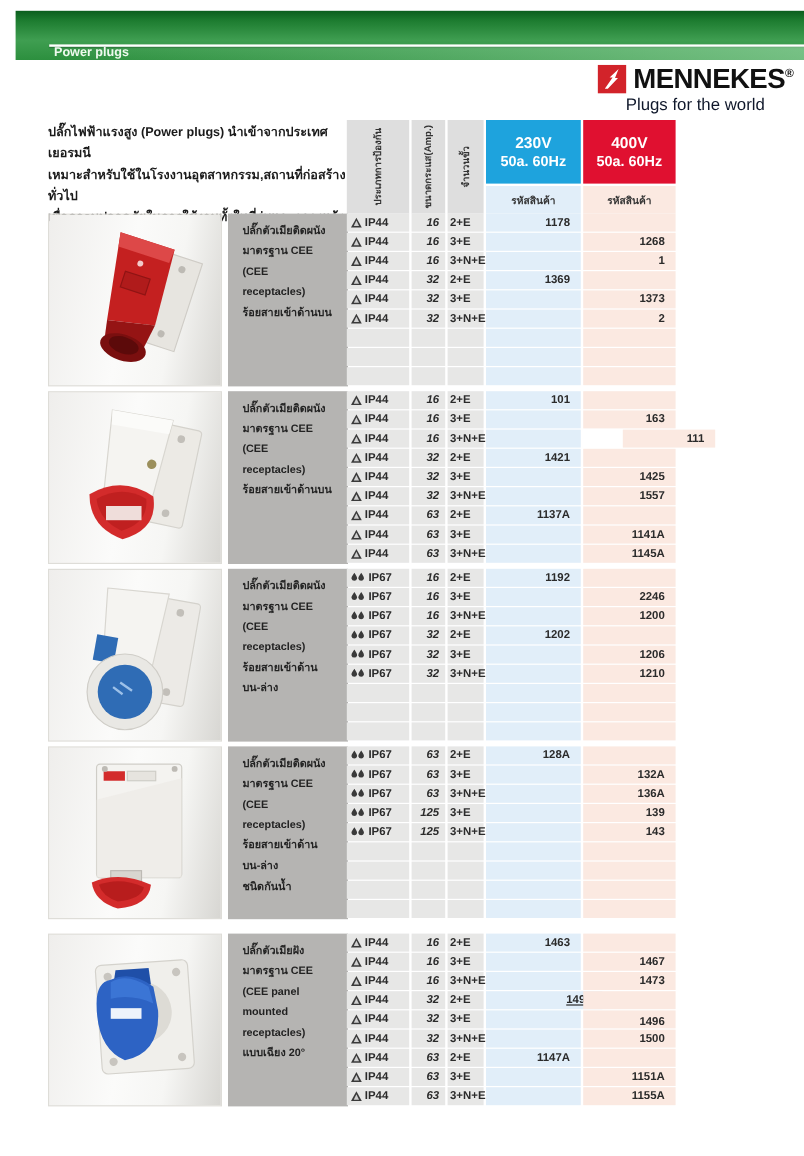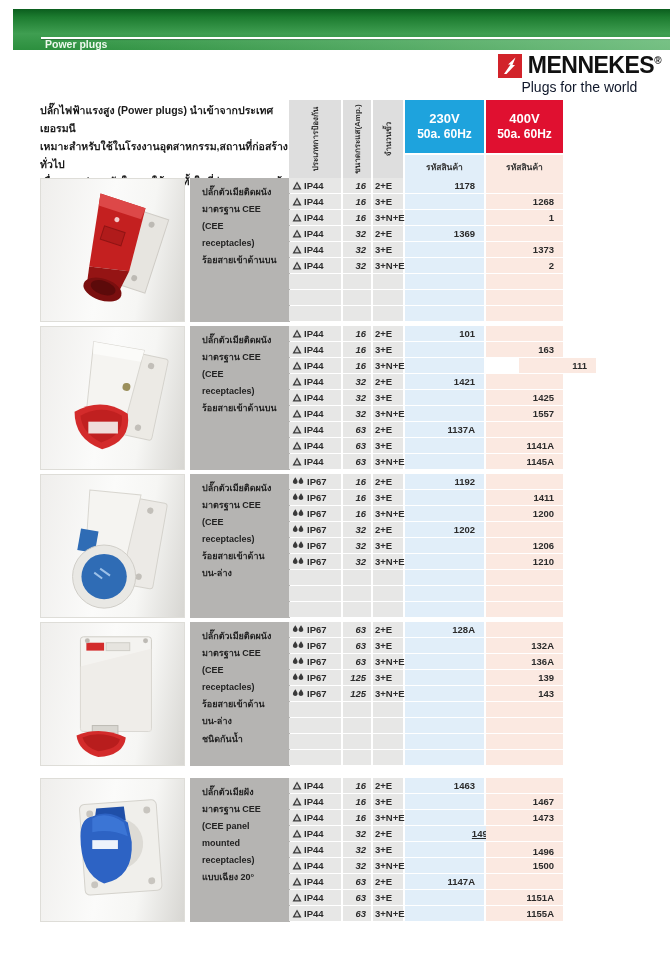--- a/index.html
+++ b/index.html
@@ -523,21 +523,21 @@
         <div class="c ampc g" style="left: 343px; width: 28px; top: 16px;">
           <span>16</span>
         </div>
         <div class="c polc g" style="left: 373px; width: 30px; top: 16px;">
           <span>3+E</span>
         </div>
         <div class="c code b" style="left: 405px; width: 79px; top: 16px;">
           <span></span>
         </div>
         <div class="c code p" style="left: 486px; width: 77px; top: 16px;">
-          <span>1411</span>
+          <span>2246</span>
         </div>
         <div class="c prot g" style="left: 289px; width: 52px; top: 32px;">
           <span class="ipicon">
             <svg width="13" height="9" viewBox="0 0 15 11">
               <path d="M3.6.4 C4.9 2.7 6.4 4.1 6.4 6.3 a3 3 0 0 1 -5.8 0 C.6 4.1 2.3 2.7 3.6.4 Z" fill="#3a3a3a"></path>
               <path d="M10.6.4 C11.9 2.7 13.4 4.1 13.4 6.3 a3 3 0 0 1 -5.8 0 C7.6 4.1 9.3 2.7 10.6.4 Z" fill="#3a3a3a"></path>
             </svg>
           </span>
           <span>IP67</span>
         </div>

